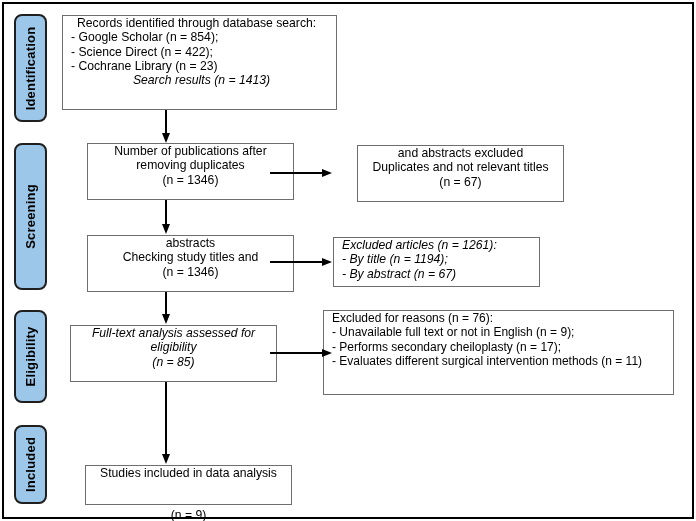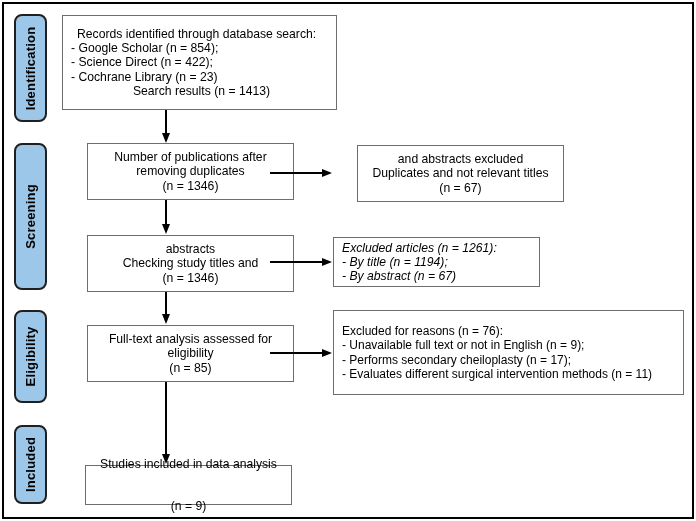--- a/index.html
+++ b/index.html
@@ -39,29 +39,29 @@
     letter-spacing: 0.2px;
   }
   
   .box {
     position: absolute;
     background: #fff;
     border: 1.4px solid var(--box-border, #6e6e6e);
     box-sizing: border-box;
     display: flex;
     flex-direction: column;
-    justify-content: center;
+    justify-content: flex-start;
     font-size: 12.2px;
     line-height: 14.3px;
   }
   .box.center { text-align: center; margin-left: 24px; }
   .box.left { text-align: left; padding-left: 8px; padding-right: 4px; }
   .box .line { white-space: nowrap; }
   .box.left .line { overflow: visible; }
-  .line.center-line { text-align: center; }
+  .line.center-line { text-align: center; font-style: italic; }
   .line.indent { padding-left: 6px; }
   
   #arrows {
     position: absolute;
     left: 0; top: 0;
     pointer-events: none;
   }
 </style>
 </head>
 <body>
@@ -96,21 +96,21 @@
     <div class="line">removing duplicates</div>
     <div class="line">(n = 1346)</div>
   </div>
 
   <div class="box center" style="left:63px;top:235px;width:207px;height:57px;">
     <div class="line">abstracts</div>
     <div class="line">Checking study titles and</div>
     <div class="line">(n = 1346)</div>
   </div>
 
-  <div class="box center" style="left:63px;top:325px;width:207px;height:57px;">
+  <div class="box center" style="left:46px;top:325px;width:207px;height:57px;font-style:italic;">
     <div class="line">Full-text analysis assessed for</div>
     <div class="line">eligibility</div>
     <div class="line">(n = 85)</div>
   </div>
 
   <div class="box center" style="left:61px;top:465px;width:207px;height:40px;gap:28px;">
     <div class="line">Studies included in data analysis</div>
     <div class="line">(n = 9)</div>
   </div>
 
@@ -119,21 +119,21 @@
     <div class="line">Duplicates and not relevant titles</div>
     <div class="line">(n = 67)</div>
   </div>
 
   <div class="box left" style="left:333px;top:237px;width:207px;height:50px;font-style:italic;">
     <div class="line">Excluded articles (n = 1261):</div>
     <div class="line">- By title (n = 1194);</div>
     <div class="line">- By abstract (n = 67)</div>
   </div>
 
-  <div class="box left" style="left:333px;top:310px;width:351px;height:85px;font-size:12px;">
+  <div class="box left" style="left:323px;top:310px;width:351px;height:85px;font-size:12px;">
     <div class="line">Excluded for reasons (n = 76):</div>
     <div class="line">- Unavailable full text or not in English (n = 9);</div>
     <div class="line">- Performs secondary cheiloplasty (n = 17);</div>
     <div class="line">- Evaluates different surgical intervention methods (n = 11)</div>
   </div>
 
   <svg id="arrows" width="696" height="521" viewBox="0 0 696 521">
     <defs>
       <marker id="ah" markerWidth="5.5" markerHeight="4.5" refX="0" refY="2" orient="auto" markerUnits="strokeWidth">
         <path d="M0,0 L5,2 L0,4 Z" fill="#000"></path>

